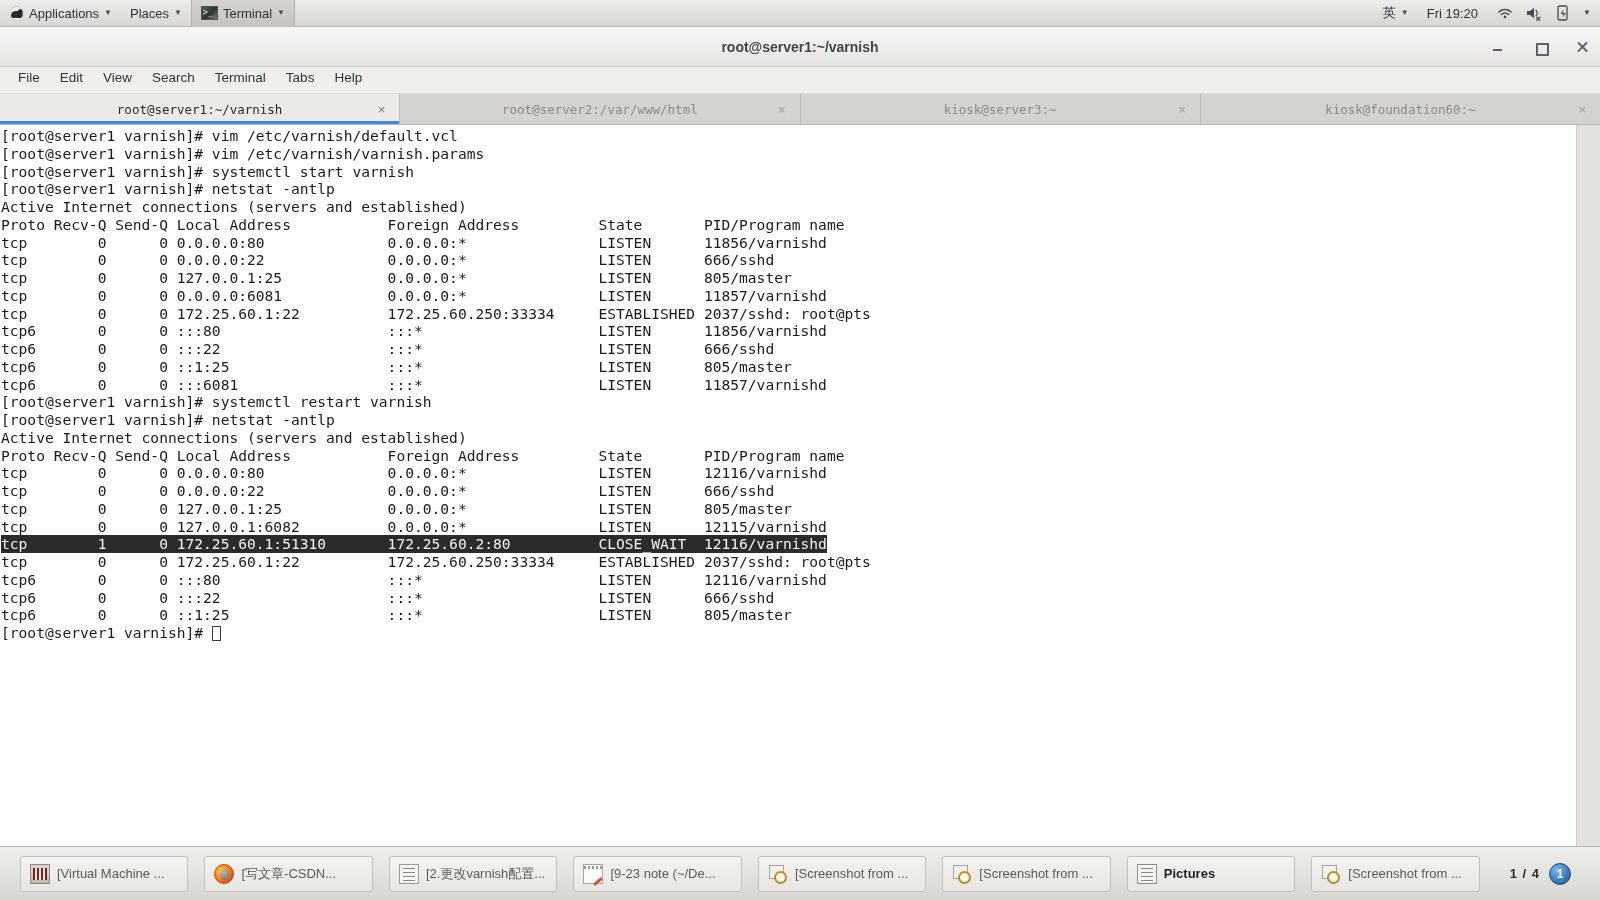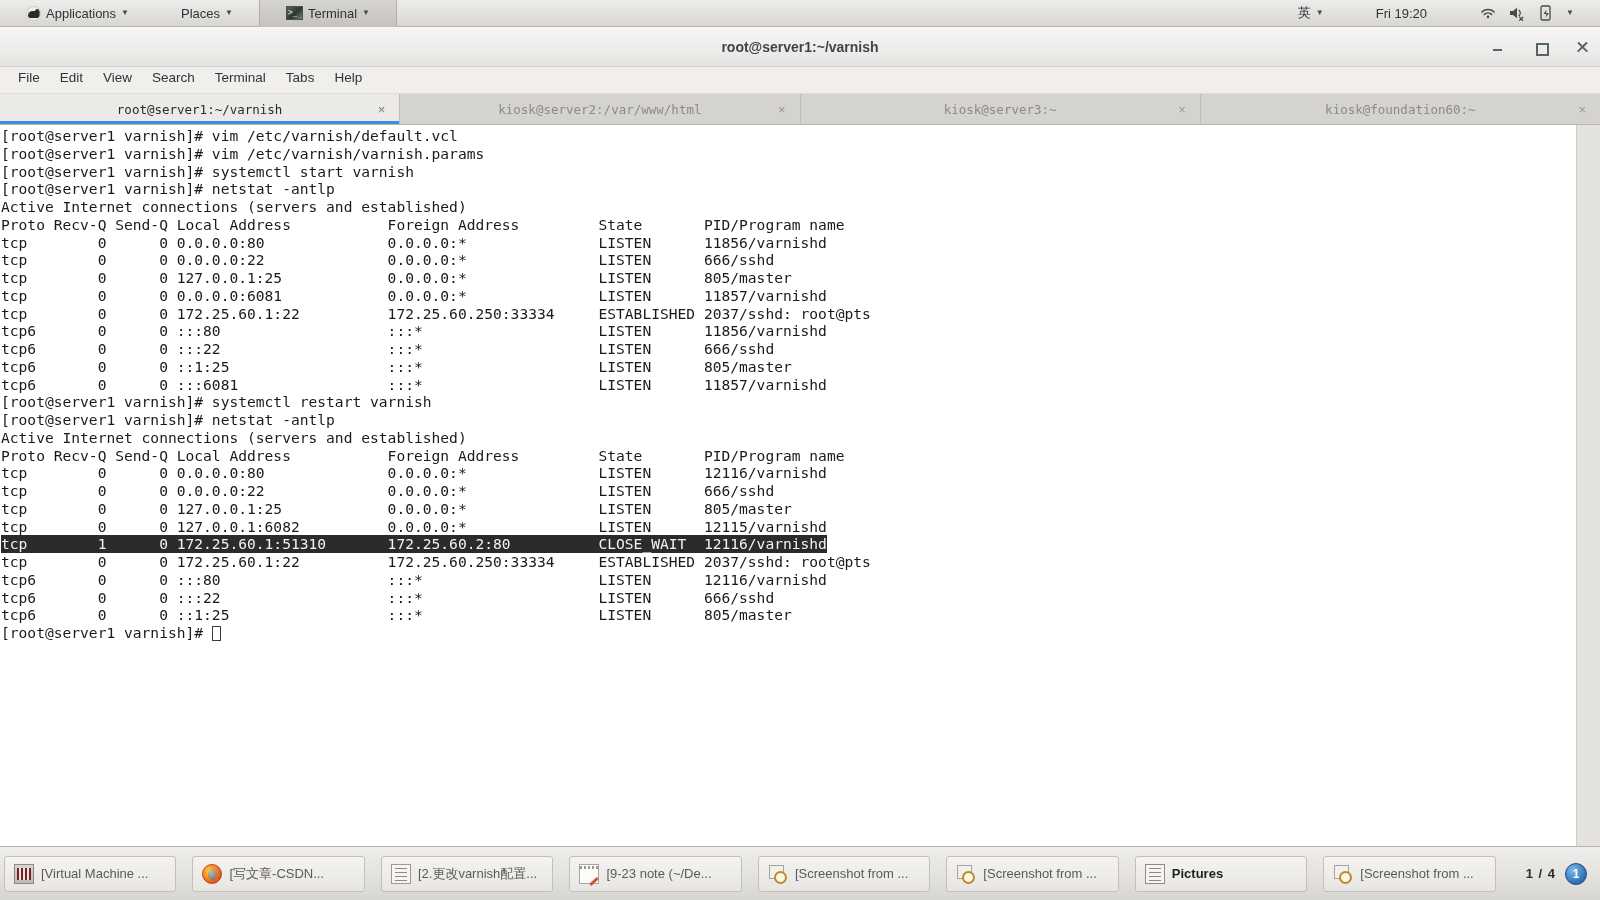--- a/index.html
+++ b/index.html
@@ -14,21 +14,21 @@
   
   #top-panel {
     position: absolute; top: 0; left: 0; width: 1600px; height: 27px;
     background: linear-gradient(to bottom, #eeedeb 0%, #e3e1de 50%, #d9d7d3 100%);
     border-bottom: 1px solid #b8b5b0;
     display: flex; align-items: center;
     font-size: 13px; color: #2e3436;
   }
   .panel-item {
     display: flex; align-items: center; gap: 5px;
-    height: 27px; padding: 0 26px;
+    height: 27px; padding: 0 9px;
     white-space: nowrap;
   }
   .panel-item.active-win {
     background: linear-gradient(to bottom, #d6d4d0, #c6c3bf);
     border-left: 1px solid #b3b0ab;
     border-right: 1px solid #b3b0ab;
   }
   .caret { font-size: 8px; color: #4a4a4a; line-height: 1; }
   .rh-logo {
     width: 15px; height: 15px; border-radius: 50%;
@@ -176,21 +176,21 @@
     background: #e4e2de;
     border-left: 1px solid #d0cdc8;
   }
 
   
   #taskbar {
     position: absolute; bottom: 0; left: 0; width: 1600px; height: 54px;
     background: linear-gradient(to bottom, #eeedeb 0%, #e4e2df 55%, #d8d6d2 100%);
     border-top: 1px solid #b8b5b0;
     display: flex; align-items: center;
-    padding: 0 4px;
+    padding: 0 20px;
     gap: 16px;
     margin-top: 12px;
   }
   .task-btn {
     height: 36px;
     display: flex; align-items: center; gap: 7px;
     padding: 0 9px;
     font-size: 13px; color: #5c5a56;
     background: linear-gradient(to bottom, #f4f3f1, #e8e6e3);
     border: 1px solid #c3c0bb;
@@ -330,21 +330,21 @@
     <span class="menu-item">Tabs</span>
     <span class="menu-item">Help</span>
   </div>
 
   <div id="tabbar">
     <div class="tab selected">
       <span class="tab-label">root@server1:~/varnish</span>
       <span class="tab-close">×</span>
     </div>
     <div class="tab">
-      <span class="tab-label">kiosk@server2:/var/www/html</span>
+      <span class="tab-label">root@server2:/var/www/html</span>
       <span class="tab-close">×</span>
     </div>
     <div class="tab">
       <span class="tab-label">kiosk@server3:~</span>
       <span class="tab-close">×</span>
     </div>
     <div class="tab" style="border-right:none;">
       <span class="tab-label">kiosk@foundation60:~</span>
       <span class="tab-close">×</span>
     </div>

